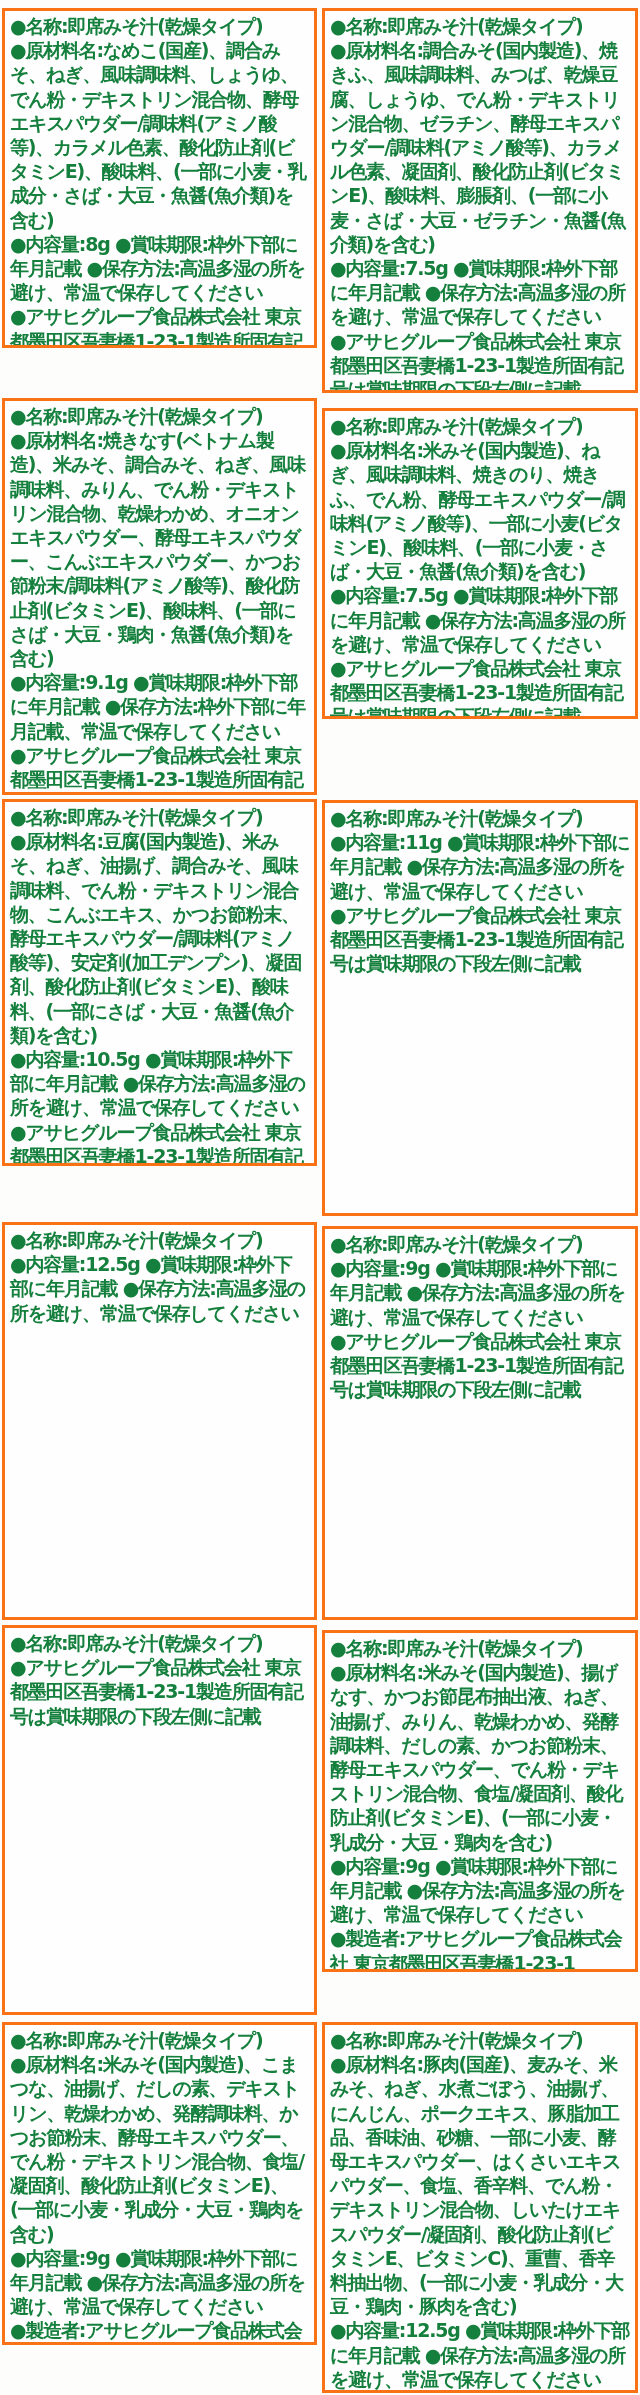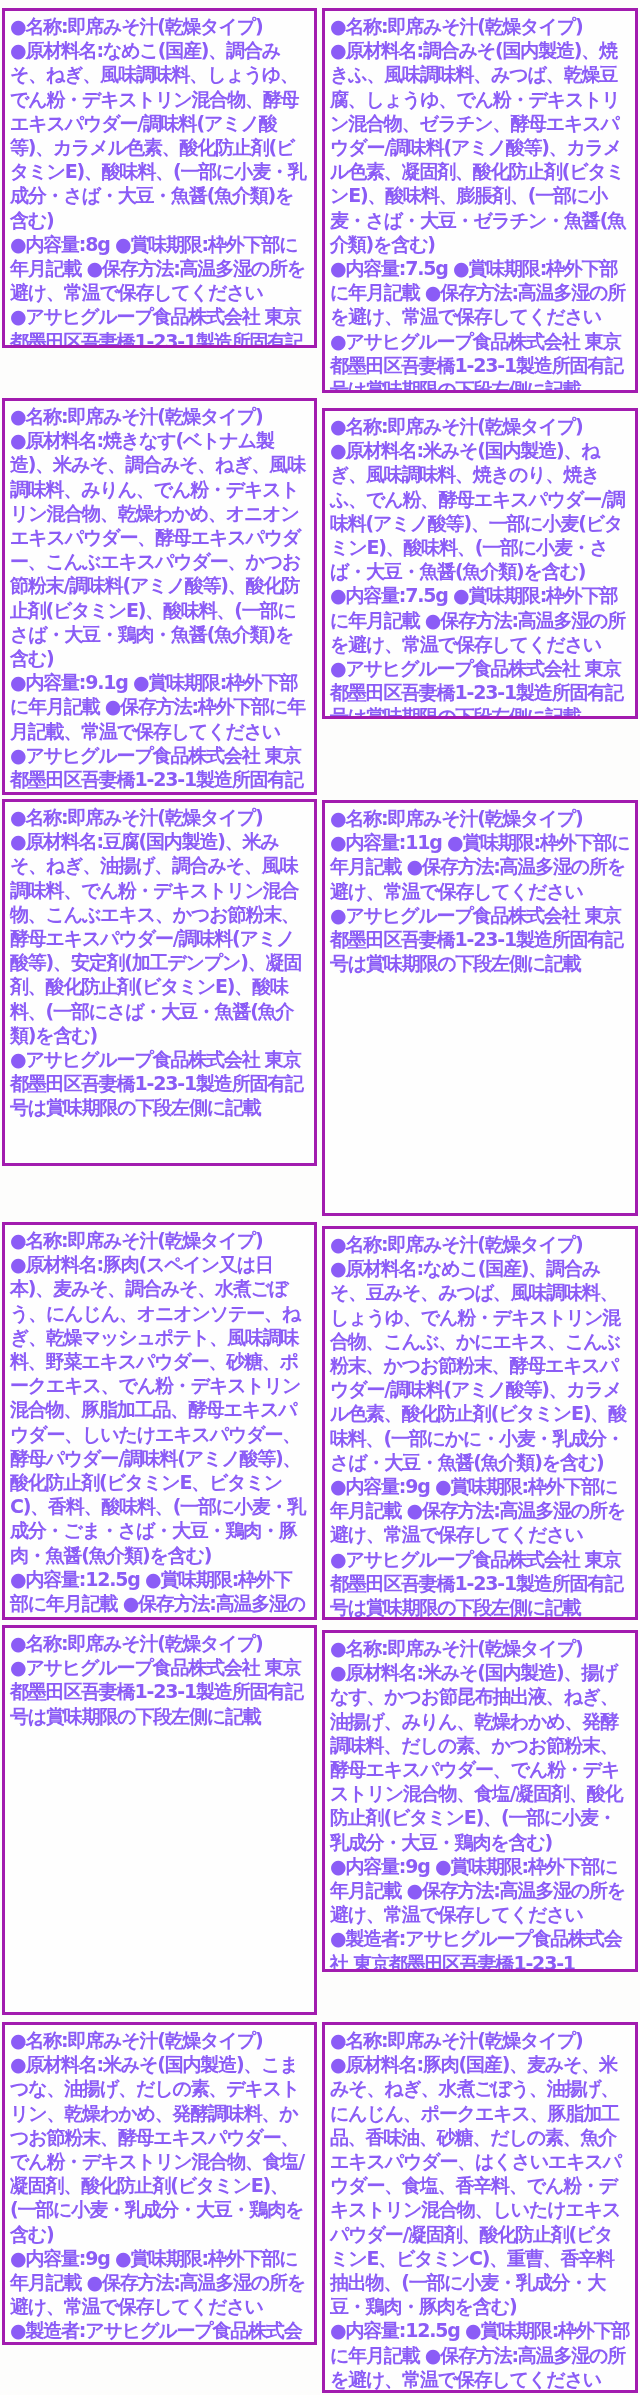--- a/index.html
+++ b/index.html
@@ -5,23 +5,23 @@
 <style>
   html,body{margin:0;padding:0}
   body{
     width:640px;height:2395px;position:relative;
     background:#f4f4f2;
     font-family:"DejaVu Sans","Liberation Sans",sans-serif;
   }
   .sheet{position:absolute;inset:0;background:#fdfdfc}
   .box{
     position:absolute;box-sizing:border-box;
-    border:3px solid #a21caf;background:#fefefe;
+    border:3px solid #f97316;background:#fefefe;
     padding:3px 5px;overflow:hidden;
-    color:#8b5cf6;font-weight:700;
+    color:#15803d;font-weight:700;
   }
   .box p{
     margin:0;
     font-size:19px;
     line-height:24.2px;
     letter-spacing:-1.2px;
     word-break:break-all;
     text-align:left;
   }
 </style>
@@ -40,26 +40,26 @@
   <section class="box" style="left:2px;top:398px;width:315px;height:397px">
     <p>●名称:即席みそ汁(乾燥タイプ)</p>
     <p>●原材料名:焼きなす(ベトナム製造)、米みそ、調合みそ、ねぎ、風味調味料、みりん、でん粉・デキストリン混合物、乾燥わかめ、オニオンエキスパウダー、酵母エキスパウダー、こんぶエキスパウダー、かつお節粉末/調味料(アミノ酸等)、酸化防止剤(ビタミンE)、酸味料、(一部にさば・大豆・鶏肉・魚醤(魚介類)を含む)</p>
     <p>●内容量:9.1g ●賞味期限:枠外下部に年月記載 ●保存方法:枠外下部に年月記載、常温で保存してください</p>
     <p>●アサヒグループ食品株式会社 東京都墨田区吾妻橋1-23-1製造所固有記号は賞味期限の下段左側に記載</p>
   </section>
 
   <section class="box" style="left:2px;top:799px;width:315px;height:367px">
     <p>●名称:即席みそ汁(乾燥タイプ)</p>
     <p>●原材料名:豆腐(国内製造)、米みそ、ねぎ、油揚げ、調合みそ、風味調味料、でん粉・デキストリン混合物、こんぶエキス、かつお節粉末、酵母エキスパウダー/調味料(アミノ酸等)、安定剤(加工デンプン)、凝固剤、酸化防止剤(ビタミンE)、酸味料、(一部にさば・大豆・魚醤(魚介類)を含む)</p>
+    <p>●内容量:10.5g ●賞味期限:枠外下部に年月記載 ●保存方法:高温多湿の所を避け、常温で保存してください</p>
     <p>●アサヒグループ食品株式会社 東京都墨田区吾妻橋1-23-1製造所固有記号は賞味期限の下段左側に記載</p>
   </section>
 
   <section class="box" style="left:2px;top:1222px;width:315px;height:398px">
     <p>●名称:即席みそ汁(乾燥タイプ)</p>
-    <p>●原材料名:豚肉(スペイン又は日本)、麦みそ、調合みそ、水煮ごぼう、にんじん、オニオンソテー、ねぎ、乾燥マッシュポテト、風味調味料、野菜エキスパウダー、砂糖、ポークエキス、でん粉・デキストリン混合物、豚脂加工品、酵母エキスパウダー、しいたけエキスパウダー、酵母パウダー/調味料(アミノ酸等)、酸化防止剤(ビタミンE、ビタミンC)、香料、酸味料、(一部に小麦・乳成分・ごま・さば・大豆・鶏肉・豚肉・魚醤(魚介類)を含む)</p>
     <p>●内容量:12.5g ●賞味期限:枠外下部に年月記載 ●保存方法:高温多湿の所を避け、常温で保存してください</p>
 
   </section>
 
   <section class="box" style="left:2px;top:1625px;width:315px;height:390px">
     <p>●名称:即席みそ汁(乾燥タイプ)</p>
     <p>●アサヒグループ食品株式会社 東京都墨田区吾妻橋1-23-1製造所固有記号は賞味期限の下段左側に記載</p>
   </section>
 
   <section class="box" style="left:2px;top:2022px;width:315px;height:323px">
@@ -84,32 +84,31 @@
   </section>
 
   <section class="box" style="left:322px;top:800px;width:316px;height:416px">
     <p>●名称:即席みそ汁(乾燥タイプ)</p>
     <p>●内容量:11g ●賞味期限:枠外下部に年月記載 ●保存方法:高温多湿の所を避け、常温で保存してください</p>
     <p>●アサヒグループ食品株式会社 東京都墨田区吾妻橋1-23-1製造所固有記号は賞味期限の下段左側に記載</p>
   </section>
 
   <section class="box" style="left:322px;top:1226px;width:316px;height:394px">
     <p>●名称:即席みそ汁(乾燥タイプ)</p>
-    <p>●原材料名:なめこ(国産)、調合みそ、豆みそ、みつば、風味調味料、しょうゆ、でん粉・デキストリン混合物、こんぶ、かにエキス、こんぶ粉末、かつお節粉末、酵母エキスパウダー/調味料(アミノ酸等)、カラメル色素、酸化防止剤(ビタミンE)、酸味料、(一部にかに・小麦・乳成分・さば・大豆・魚醤(魚介類)を含む)</p>
     <p>●内容量:9g ●賞味期限:枠外下部に年月記載 ●保存方法:高温多湿の所を避け、常温で保存してください</p>
     <p>●アサヒグループ食品株式会社 東京都墨田区吾妻橋1-23-1製造所固有記号は賞味期限の下段左側に記載</p>
   </section>
 
   <section class="box" style="left:322px;top:1630px;width:316px;height:342px">
     <p>●名称:即席みそ汁(乾燥タイプ)</p>
     <p>●原材料名:米みそ(国内製造)、揚げなす、かつお節昆布抽出液、ねぎ、油揚げ、みりん、乾燥わかめ、発酵調味料、だしの素、かつお節粉末、酵母エキスパウダー、でん粉・デキストリン混合物、食塩/凝固剤、酸化防止剤(ビタミンE)、(一部に小麦・乳成分・大豆・鶏肉を含む)</p>
     <p>●内容量:9g ●賞味期限:枠外下部に年月記載 ●保存方法:高温多湿の所を避け、常温で保存してください</p>
     <p>●製造者:アサヒグループ食品株式会社 東京都墨田区吾妻橋1-23-1</p>
   </section>
 
   <section class="box" style="left:322px;top:2022px;width:316px;height:371px">
     <p>●名称:即席みそ汁(乾燥タイプ)</p>
-    <p>●原材料名:豚肉(国産)、麦みそ、米みそ、ねぎ、水煮ごぼう、油揚げ、にんじん、ポークエキス、豚脂加工品、香味油、砂糖、だしの素、魚介エキスパウダー、はくさいエキスパウダー、食塩、香辛料、でん粉・デキストリン混合物、しいたけエキスパウダー/凝固剤、酸化防止剤(ビタミンE、ビタミンC)、重曹、香辛料抽出物、(一部に小麦・乳成分・大豆・鶏肉・豚肉を含む)</p>
+    <p>●原材料名:豚肉(国産)、麦みそ、米みそ、ねぎ、水煮ごぼう、油揚げ、にんじん、ポークエキス、豚脂加工品、香味油、砂糖、一部に小麦、酵母エキスパウダー、はくさいエキスパウダー、食塩、香辛料、でん粉・デキストリン混合物、しいたけエキスパウダー/凝固剤、酸化防止剤(ビタミンE、ビタミンC)、重曹、香辛料抽出物、(一部に小麦・乳成分・大豆・鶏肉・豚肉を含む)</p>
     <p>●内容量:12.5g ●賞味期限:枠外下部に年月記載 ●保存方法:高温多湿の所を避け、常温で保存してください</p>
     <p>●製造者:アサヒグループ食品株式会社 東京都墨田区吾妻橋1-23-1</p>
   </section>
 
 </div>
 
 </body></html>

